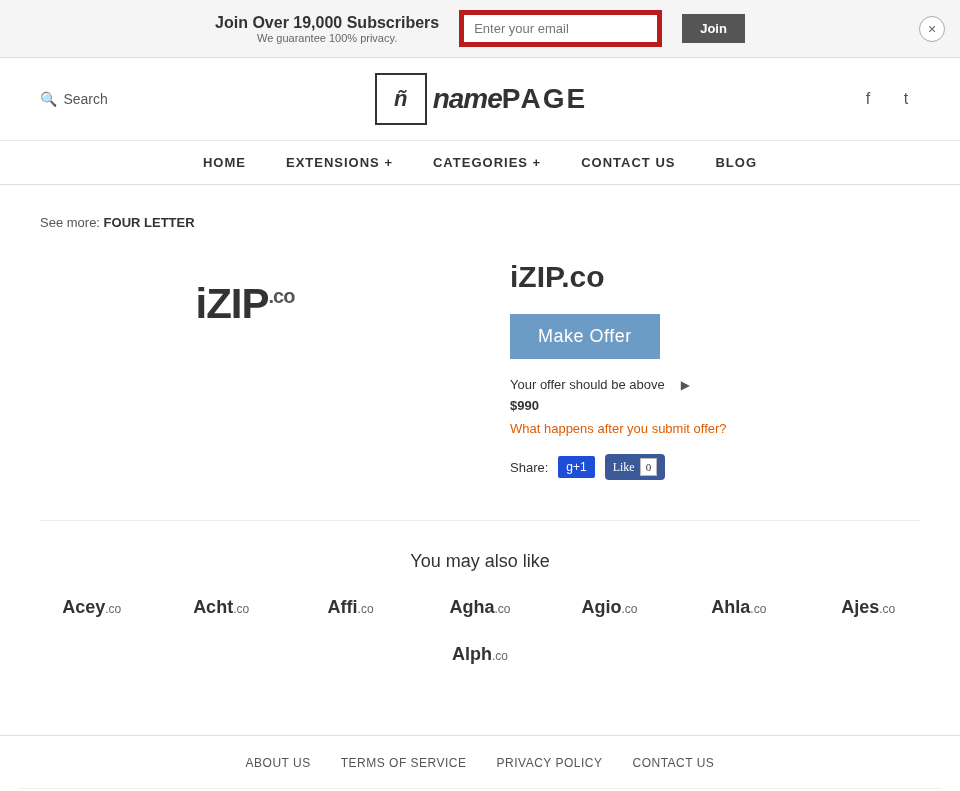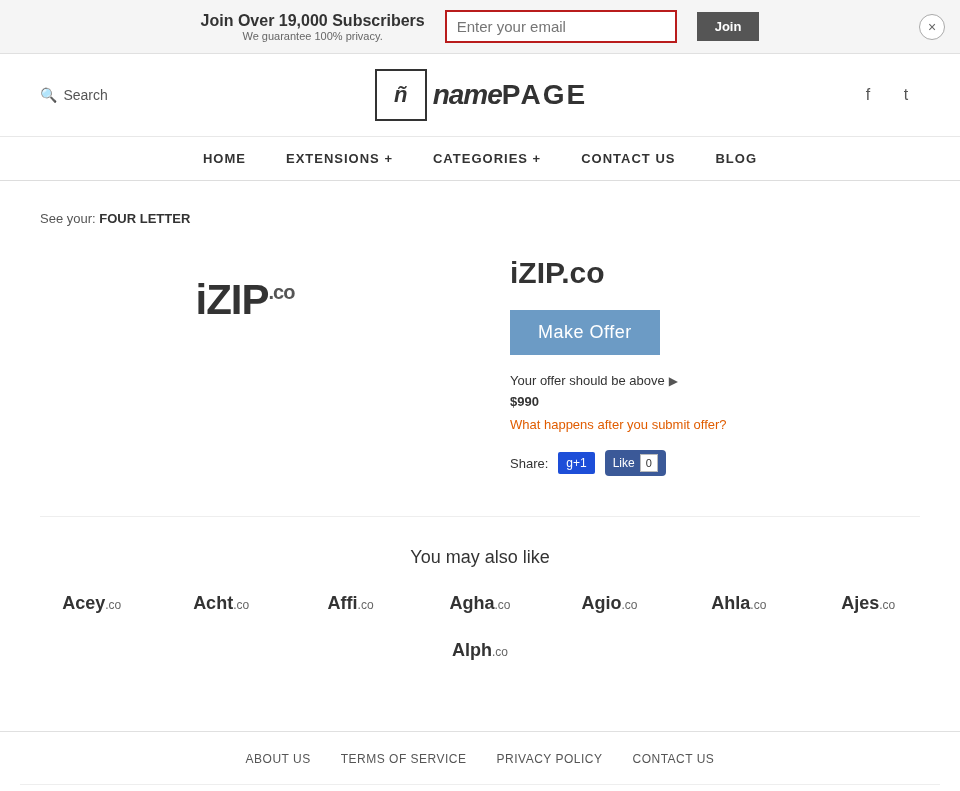--- a/index.html
+++ b/index.html
@@ -13,24 +13,24 @@
       display: flex;
       align-items: center;
       justify-content: center;
       gap: 20px;
       position: relative;
     }
     .top-banner .banner-text { text-align: center; }
     .top-banner .banner-title { font-size: 16px; font-weight: bold; color: #333; }
     .top-banner .banner-sub { font-size: 11px; color: #666; }
     .top-banner .email-input {
-      border: 2px solid #b91c1c;
+      border: 5px solid #b91c1c;
       padding: 6px 10px;
-      font-size: 15px;
-      width: 232px;
+      font-size: 13px;
+      width: 203px;
       outline: none;
       color: #999;
     }
     .top-banner .join-btn {
       background: #555;
       color: #fff;
       border: none;
       padding: 7px 18px;
       font-size: 13px;
       cursor: pointer;
@@ -197,21 +197,21 @@
       border: none;
       padding: 12px 28px;
       font-size: 18px;
       cursor: pointer;
       margin-bottom: 18px;
       letter-spacing: 0.5px;
     }
     .offer-info {
       display: flex;
       align-items: flex-end;
-      gap: 4px;
+      gap: 16px;
       margin-bottom: 6px;
     }
     .offer-text {
       font-size: 13px;
       color: #333;
     }
     .offer-arrow {
       color: #555;
       font-size: 12px;
     }
@@ -253,20 +253,21 @@
       background: #3b5998;
       color: #fff;
       border: none;
       padding: 4px 8px;
       font-size: 12px;
       cursor: pointer;
       border-radius: 4px;
       display: flex;
       align-items: center;
       gap: 3px;
+      font-family: Liberation Serif, serif;
     }
     .fb-count {
       background: #fff;
       color: #333;
       padding: 2px 5px;
       font-size: 11px;
       border: 1px solid #bbb;
       margin-left: 2px;
     }
 
@@ -375,21 +376,21 @@
 <nav class="nav">
   <span class="nav-item">HOME</span>
   <span class="nav-item">EXTENSIONS +</span>
   <span class="nav-item">CATEGORIES +</span>
   <span class="nav-item">CONTACT US</span>
   <span class="nav-item">BLOG</span>
 </nav>
 
 <div class="main-content">
   <div class="see-more">
-    <span>See your:</span>
+    <span>See more:</span>
     <a href="#">FOUR LETTER</a>
   </div>
 
   <div class="domain-section">
     <div class="domain-logo-area">
       <div class="domain-logo-text">
         <span>iZIP</span><span class="co-part">.co</span>
       </div>
     </div>
 

